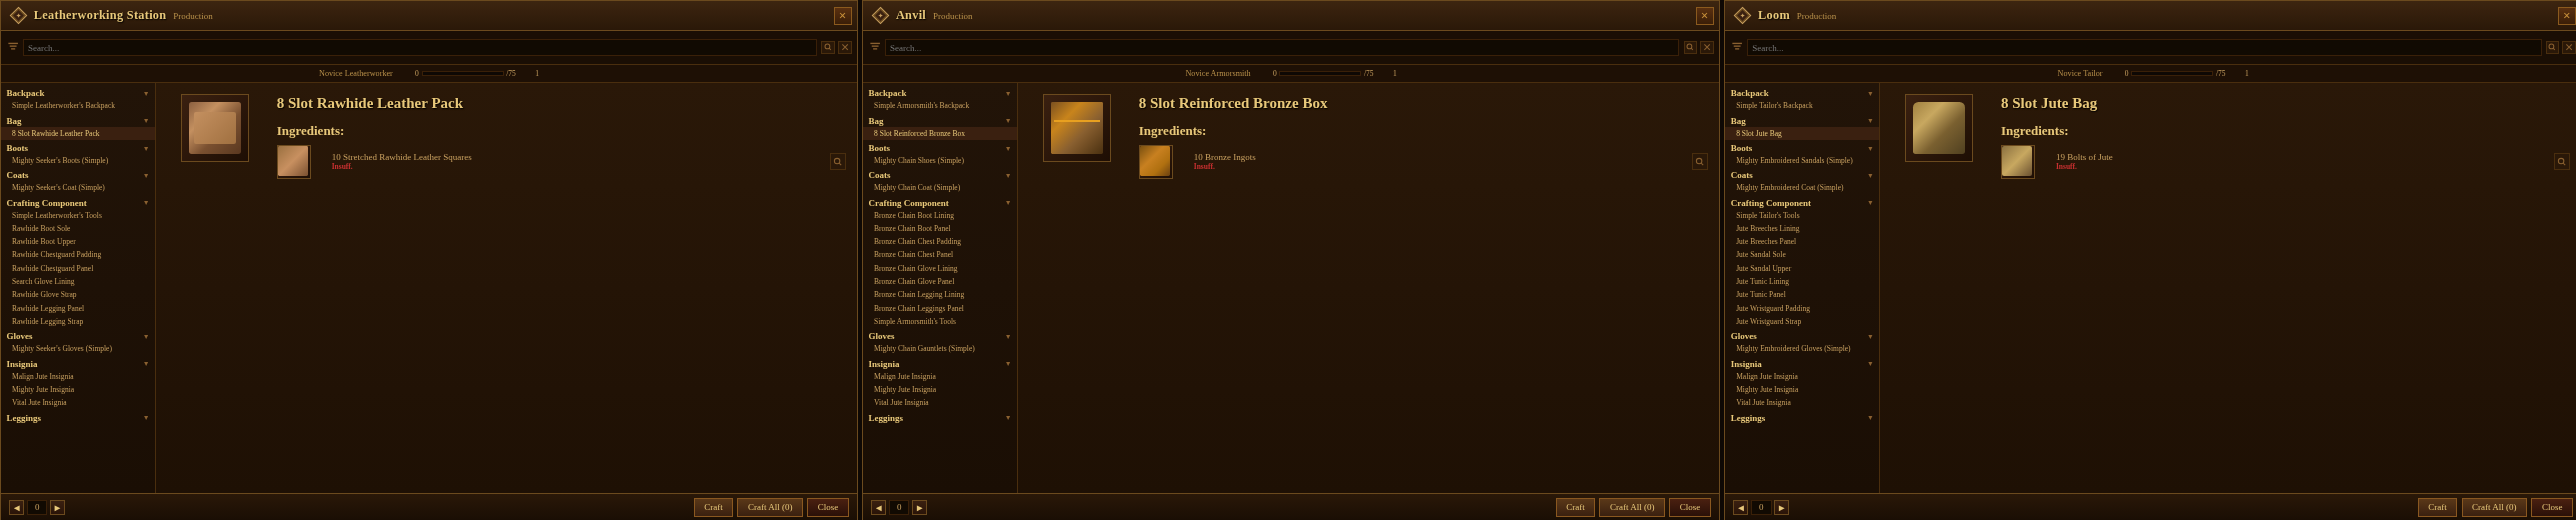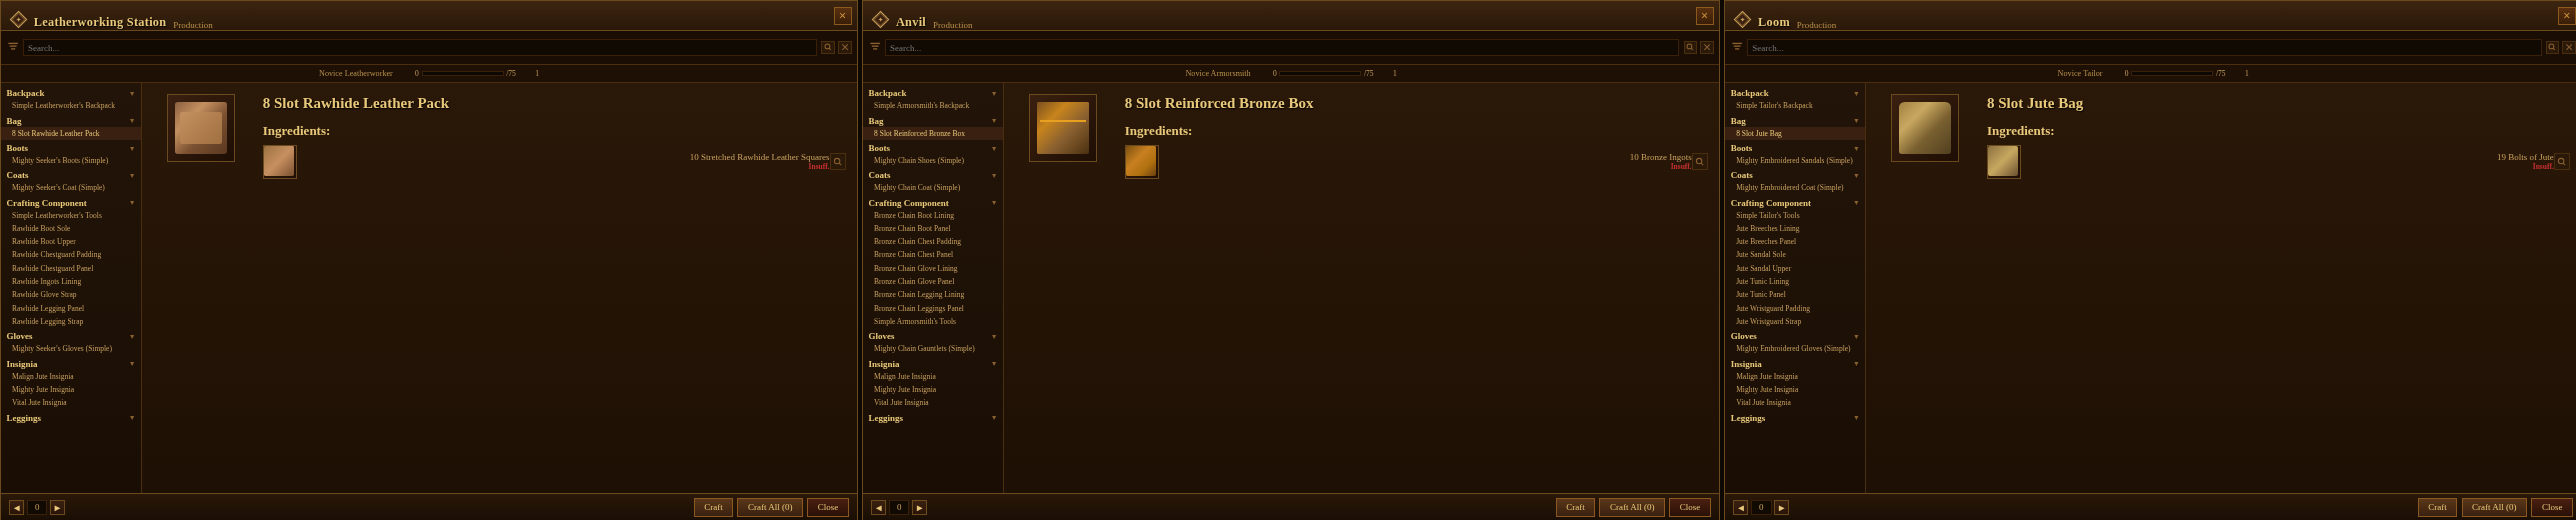--- a/index.html
+++ b/index.html
@@ -164,21 +164,21 @@
     
     .panel-content {
       flex: 1;
       display: flex;
       flex-direction: row;
       overflow: hidden;
     }
 
     
     .recipe-sidebar {
-      width: 141px;
+      width: 155px;
       background: linear-gradient(180deg, #221408 0%, #1a0e04 100%);
       border-right: 0.7px solid #4a2e0e;
       overflow-y: auto;
       padding: 2.7px 0;
       position: relative;
     }
 
     .recipe-sidebar::-webkit-scrollbar {
       width: 4.1px;
     }
@@ -271,23 +271,22 @@
     .ingredients-label {
       color: #e8c87a;
       font-size: 13px;
       font-weight: bold;
       margin-bottom: 5.5px;
     }
 
     .ingredient-row {
       display: flex;
       align-items: center;
-      gap: 0;
+      gap: 21px;
       margin-bottom: 4.1px;
-      text-align: right;
     }
 
     .ingredient-icon {
       width: 34px;
       height: 34px;
       background: linear-gradient(135deg, #3a2010 0%, #1e0e04 100%);
       border: 0.7px solid #6b4a1e;
       flex-shrink: 0;
     }
 
@@ -390,21 +389,21 @@
       width: 4.1px;
       background: #0e0804;
       flex-shrink: 0;
     }
 
     .panel-content, .recipe-sidebar, .recipe-main, .bottom-bar, .search-bar, .skill-bar {
       position: relative;
       z-index: 1;
     }
 
-    .panel-header { z-index: 2; align-items: flex-end; }
+    .panel-header { z-index: 2; }
 
     
     .icon-leatherpack {
       width: 52px;
       height: 52px;
       background: linear-gradient(135deg, #8b6040 0%, #c49060 30%, #7a5030 60%, #5a3820 100%);
       border-radius: 2.7px;
       position: relative;
       overflow: hidden;
     }
@@ -545,21 +544,21 @@
         <div class="recipe-item">Mighty Seeker's Coat (Simple)</div>
         <div class="category-label">
           <span>Crafting Component</span>
           <span class="category-arrow">▼</span>
         </div>
         <div class="recipe-item">Simple Leatherworker's Tools</div>
         <div class="recipe-item">Rawhide Boot Sole</div>
         <div class="recipe-item">Rawhide Boot Upper</div>
         <div class="recipe-item">Rawhide Chestguard Padding</div>
         <div class="recipe-item">Rawhide Chestguard Panel</div>
-        <div class="recipe-item">Rawhide Ingots Lining</div>
+        <div class="recipe-item">Search Glove Lining</div>
         <div class="recipe-item">Rawhide Glove Strap</div>
         <div class="recipe-item">Rawhide Legging Panel</div>
         <div class="recipe-item">Rawhide Legging Strap</div>
         <div class="category-label">
           <span>Gloves</span>
           <span class="category-arrow">▼</span>
         </div>
         <div class="recipe-item">Mighty Seeker's Gloves (Simple)</div>
         <div class="category-label">
           <span>Insignia</span>

